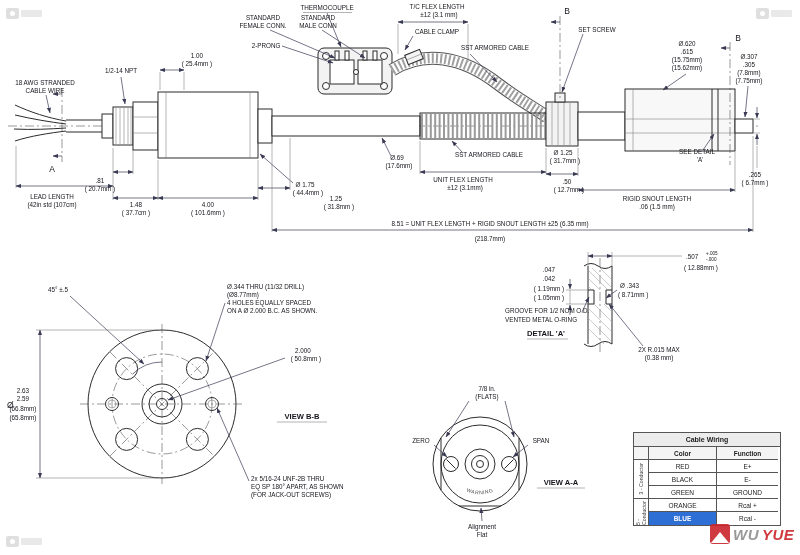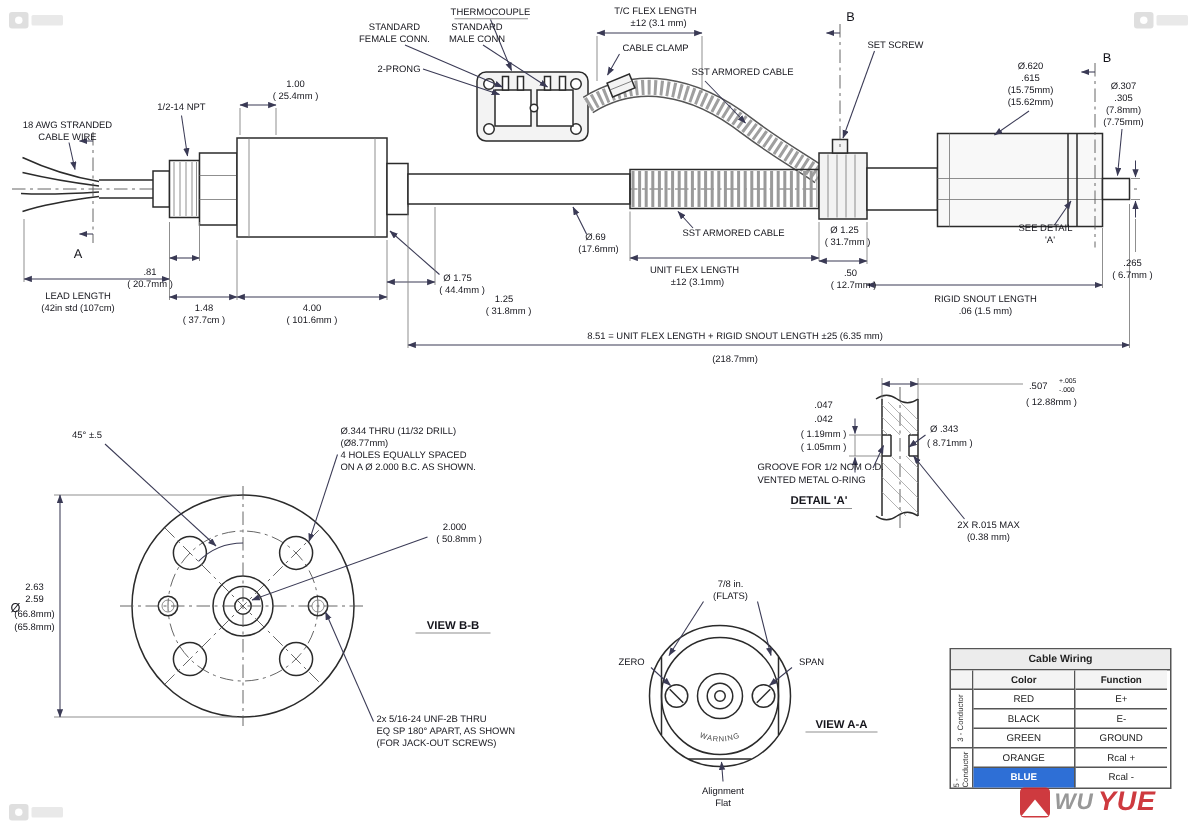--- a/index.html
+++ b/index.html
@@ -33,26 +33,26 @@
   .cell.nb{border-bottom:none;}
   .hd{font-weight:bold;background:#f4f4f4;}
   .gut{writing-mode:vertical-rl;transform:rotate(180deg);font-size:5.2px;color:#333;}
   .g3{grid-row:span 3;} .g5{grid-row:span 2;}
   .blue{background:#2e6fd6;color:#fff;font-weight:bold;}
   
   .wm{position:absolute;width:36px;height:14px;opacity:.28;display:flex;gap:2px;align-items:center;}
   .wm-ic{width:13px;height:11px;background:#8f8f8f;border-radius:2px;position:relative;}
   .wm-ic::after{content:"";position:absolute;left:4px;top:3px;width:5px;height:5px;border-radius:50%;background:#fff;}
   .wm-bar{flex:1;height:7px;background:#b3b3b3;border-radius:1px;}
-  .brand{position:absolute;left:680px;top:524px;display:flex;align-items:center;gap:3px;opacity:.9;}
+  .brand{position:absolute;left:710px;top:524px;display:flex;align-items:center;gap:3px;opacity:.9;}
   .b-ic{width:20px;height:20px;background:#c9252b;border-radius:3px;position:relative;overflow:hidden;}
   .b-ic::before{content:"";position:absolute;left:1px;top:8px;border-left:9px solid transparent;
                 border-right:9px solid transparent;border-bottom:11px solid #fff;}
   .b-t1{font-size:15px;font-weight:bold;font-style:italic;color:#8d8d8d;letter-spacing:.5px;}
-  .b-t2{font-size:18px;font-weight:bold;font-style:italic;color:#c9252b;letter-spacing:.5px;}
+  .b-t2{font-size:15px;font-weight:bold;font-style:italic;color:#c9252b;letter-spacing:.5px;}
 </style>
 </head>
 <body>
 
 <div id="stage">
 
 <svg id="draw" width="800" height="555" viewBox="0 0 800 555">
   <defs>
     <marker id="ar" markerWidth="8" markerHeight="8" refX="7.5" refY="3" orient="auto-start-reverse">
       <path d="M0,0 L8,3 L0,6 Z" fill="#3a3a55"></path>

